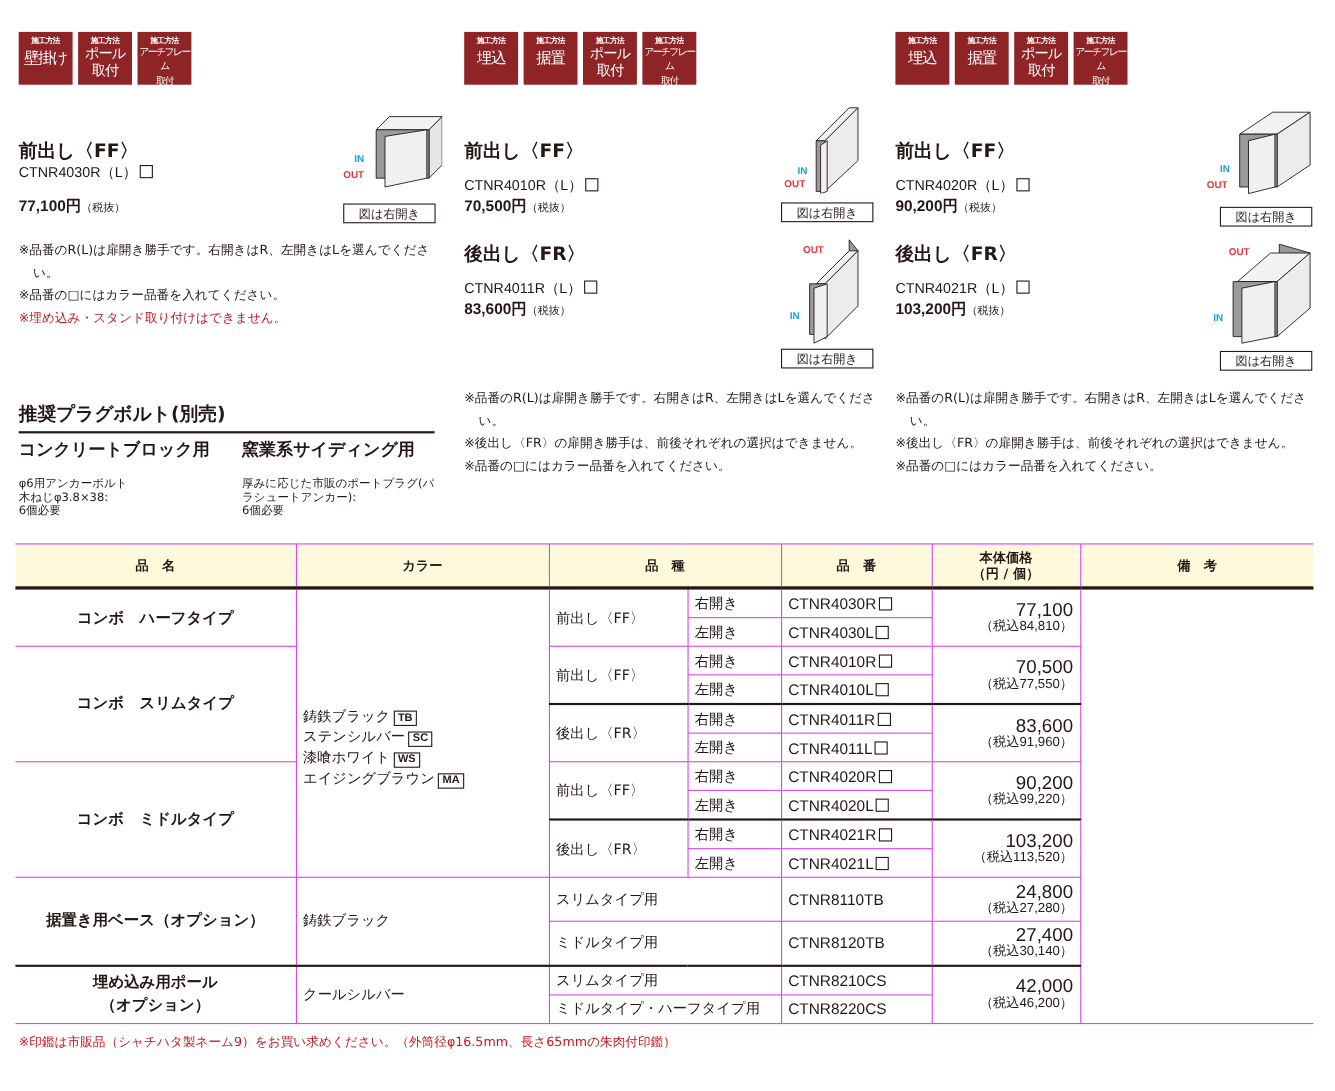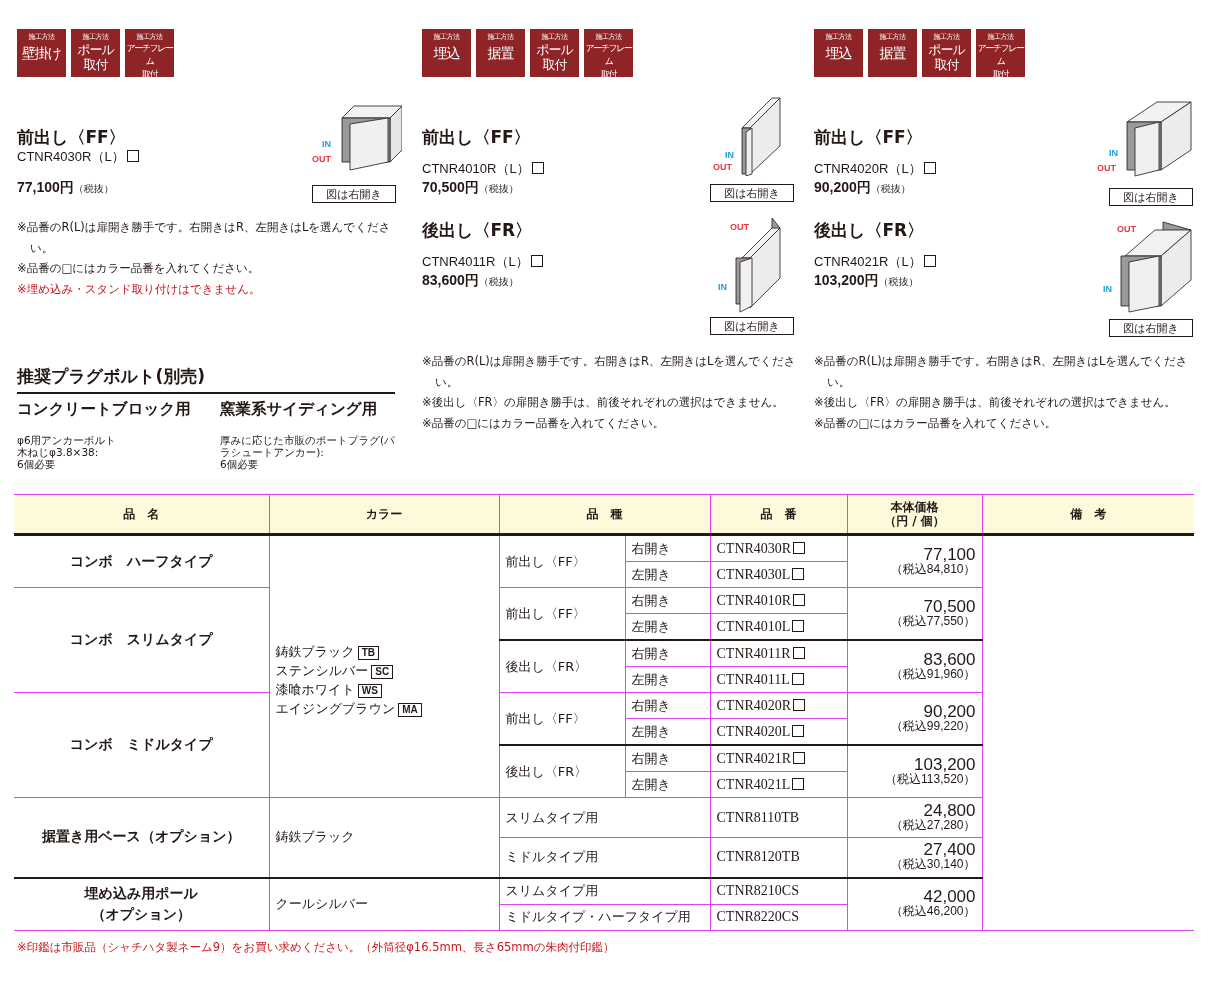--- a/index.html
+++ b/index.html
@@ -1,20 +1,20 @@
 <!DOCTYPE html>
 <html><head>
 <meta charset="utf-8">
 <style>
   html,body{margin:0;padding:0;background:#fff;}
   body{width:1214px;height:992px;position:relative;overflow:hidden;font-family:"DejaVu Sans",sans-serif;color:#231815;}
   .abs{position:absolute;}
   .badges{display:flex;gap:5px;}
   .badge{background:#8f2427;color:#fff;width:49px;height:48px;display:flex;flex-direction:column;align-items:center;justify-content:flex-start;box-sizing:border-box;padding-top:4px;}
-  .badge .small{font-size:7px;font-weight:normal;line-height:9px;letter-spacing:-0.5px;}
+  .badge .small{font-size:7px;font-weight:bold;line-height:9px;letter-spacing:-0.5px;}
   .badge .big{font-size:13px;font-weight:normal;line-height:15px;text-align:center;letter-spacing:-1px;}
   .badge.one .big{margin-top:4px;font-size:14px;}
   .title{font-size:17px;font-weight:bold;letter-spacing:0;}
   .model{font-size:13px;font-family:"Liberation Sans",sans-serif;}
   .price{font-size:14px;font-family:"Liberation Sans",sans-serif;font-weight:bold;}
   .price small{font-size:10px;font-weight:normal;}
   .sq{display:inline-block;width:10px;height:10px;border:1px solid #231815;vertical-align:-1px;margin-left:2px;}
   .caption{border:1px solid #231815;background:#fff;font-size:11px;width:84px;height:18px;line-height:18px;text-align:center;box-sizing:border-box;}
   .inlbl{color:#1aa0dc;font-size:9px;font-weight:bold;font-family:"Liberation Sans",sans-serif;}
   .outlbl{color:#e8383d;font-size:9px;font-weight:bold;font-family:"Liberation Sans",sans-serif;}
@@ -27,21 +27,21 @@
   table.spec{position:absolute;left:14px;top:494px;width:1180px;border-collapse:collapse;font-size:13px;}
   table.spec td, table.spec th{border:1px solid #d946ef;padding:0 6px;height:25px;}
   table.spec th{background:#fff9dc;font-weight:bold;font-size:12px;height:38px;border-bottom:3px solid #231815;}
   table.spec tr.thick td{border-top:2px solid #231815;}
   table.spec .lft{border-left:none;}
   table.spec .rgt{border-right:none;}
   .pname{text-align:center;font-weight:bold;font-size:14px;}
   .pr{text-align:right;line-height:14px;font-family:"Liberation Sans",sans-serif;}
   .pr .main{font-size:17px;}
   .pr .tax{font-size:12px;}
-  .mono{font-family:Liberation Serif, serif;font-size:14px;margin-left:32px;}
+  .mono{font-family:Liberation Sans, sans-serif;font-size:14px;margin-left:32px;}
   .code{display:inline-block;border:1px solid #231815;font-size:10px;font-weight:bold;padding:0 3px;line-height:12px;font-family:"Liberation Sans",sans-serif;margin-left:3px;}
   .foot{font-size:11.5px;line-height:20px;}
 </style>
 </head>
 <body>
 
 <div class="abs badges" style="left:17px;top:29px;">
   <div class="badge one">
       <span class="small">施工方法</span>
       <span class="big">壁掛け</span>

